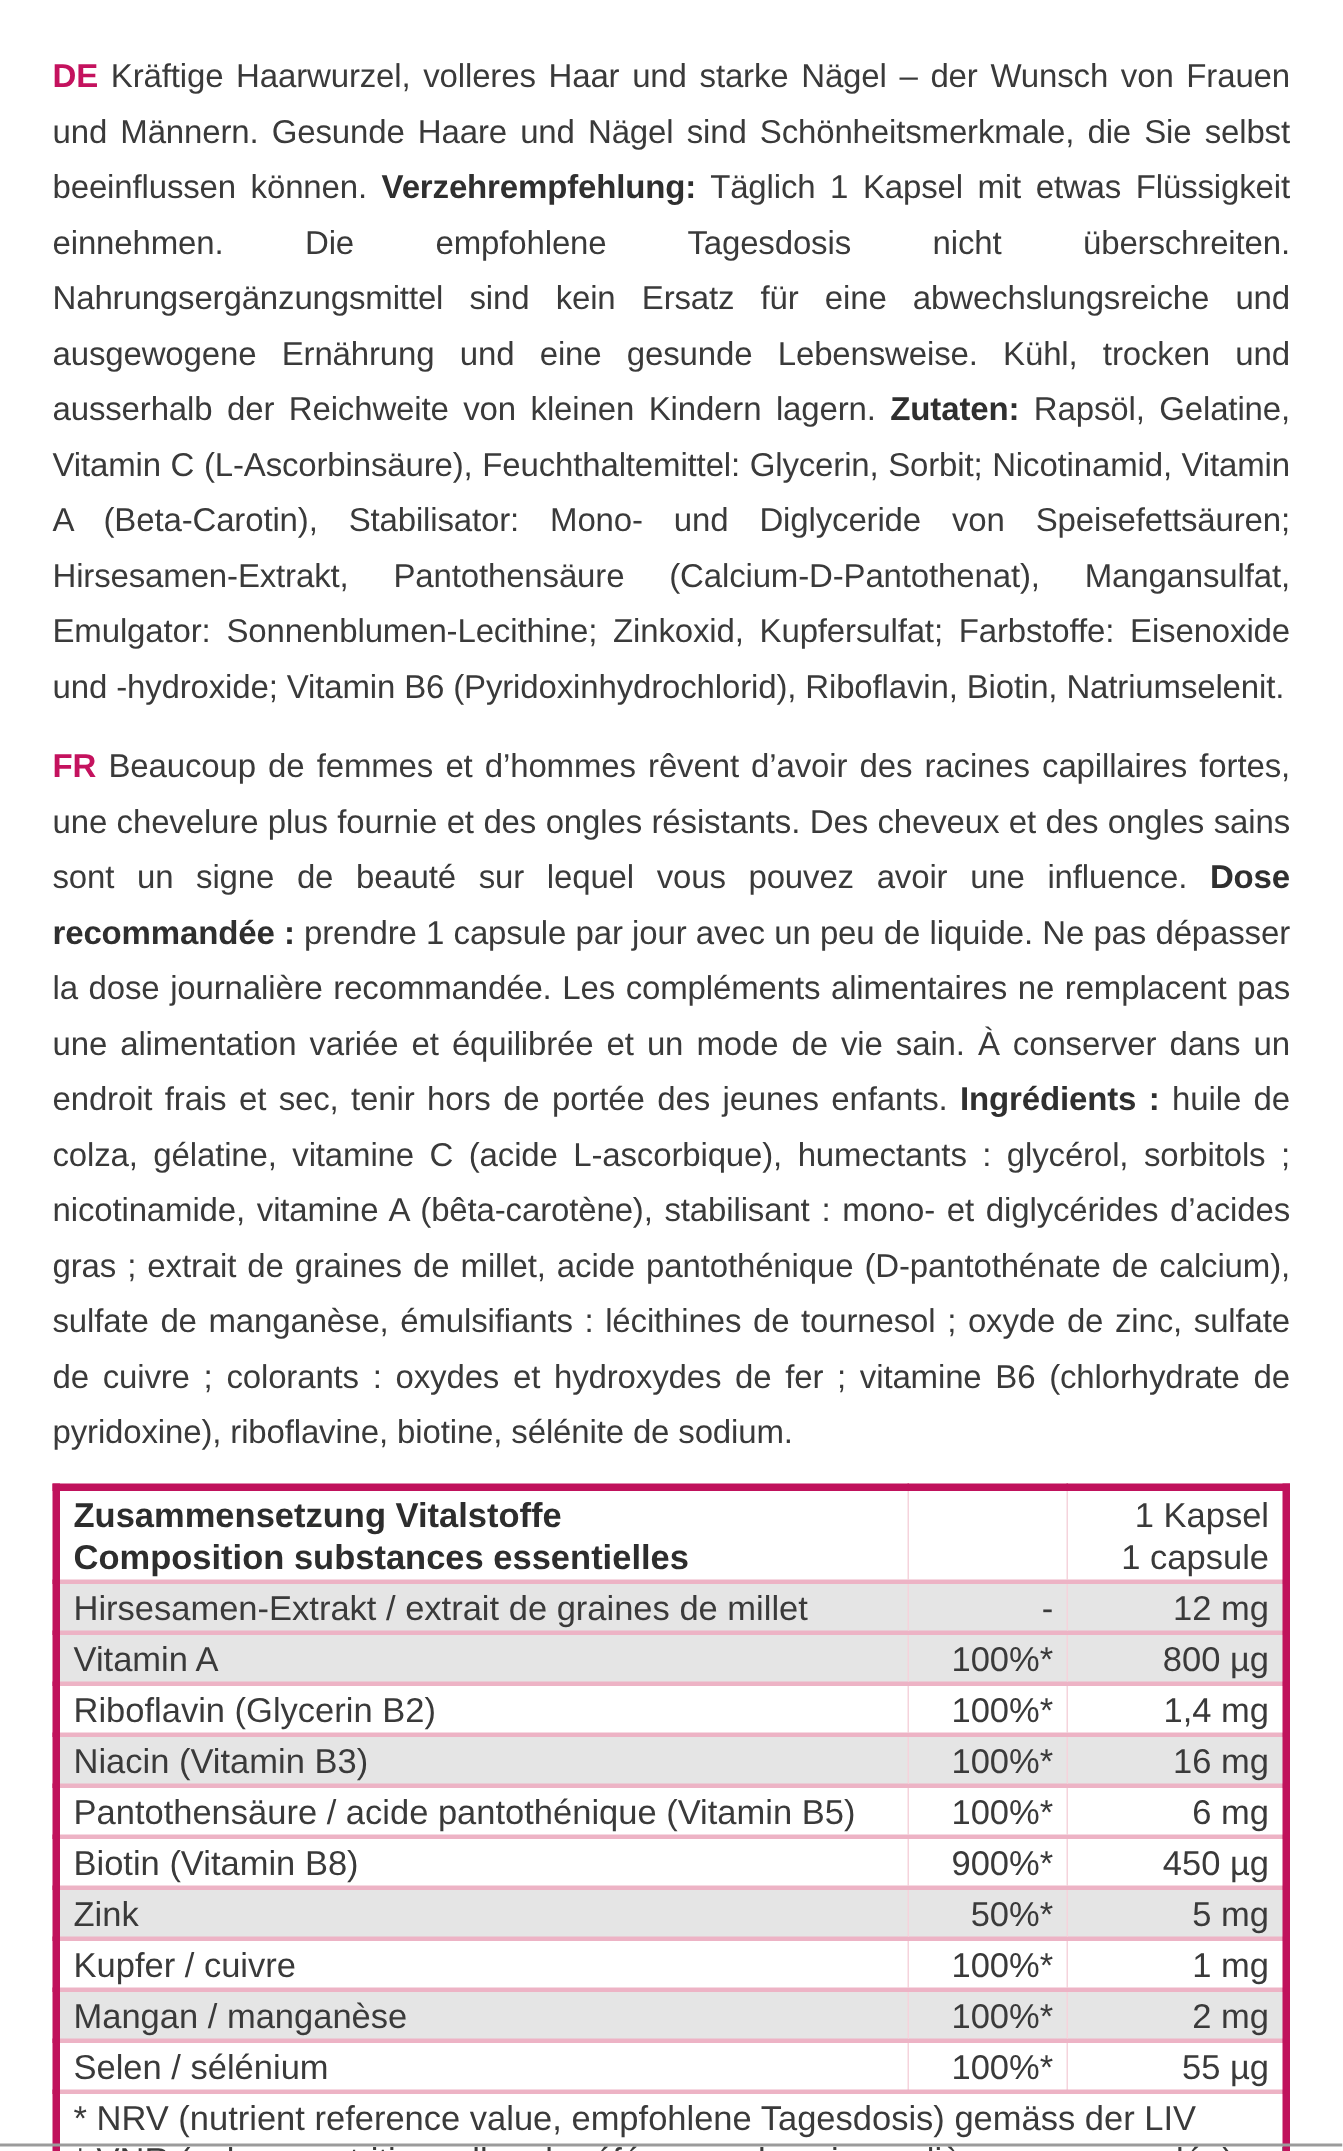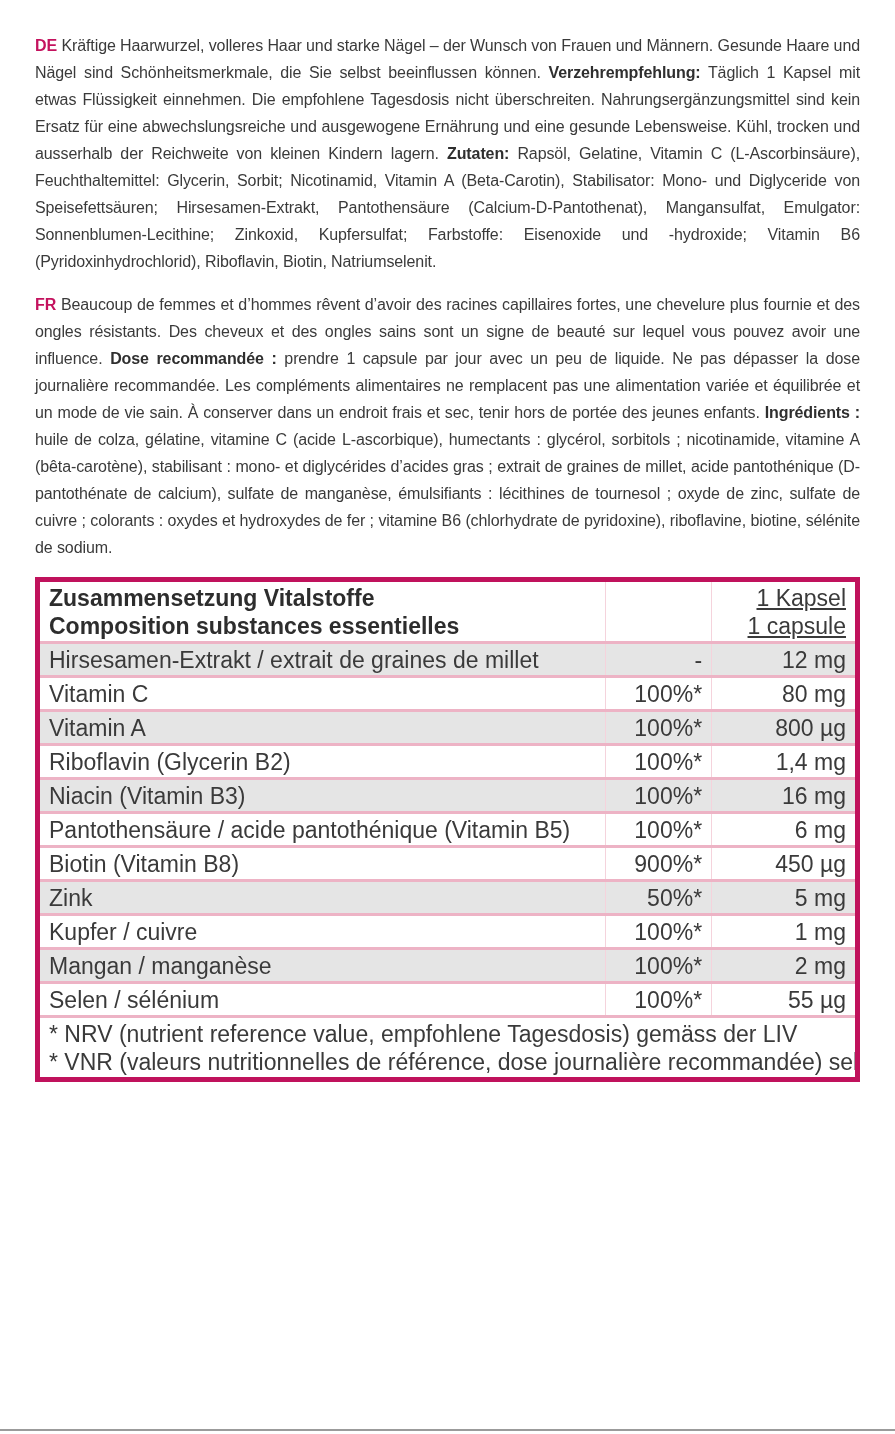--- a/index.html
+++ b/index.html
@@ -8,22 +8,22 @@
     background:#ffffff;
     font-family:"Liberation Sans", sans-serif;
     color:#3a3a3a;
     position:relative;
     overflow:hidden;
   }
   .page{padding:32px 35px 0 35px;}
 
   
   .para{
-    font-size:16px;
-    line-height:27px;
+    font-size:22px;
+    line-height:37px;
     text-align:justify;
     margin:0 0 16px 0;
     letter-spacing:-0.1px;
   }
   .seg-lang{font-weight:bold;color:#c4125e;}
   .seg-bold{font-weight:bold;color:#2f2f2f;}
 
   
   table.nutrition{
     width:825px;
@@ -39,21 +39,21 @@
     vertical-align:top;
     white-space:nowrap;
     overflow:hidden;
   }
   col.name-col{width:565px;}
   col.pct-col{width:105px;}
   col.amt-col{width:145px;}
 
   thead td{padding-top:3px;padding-bottom:3px;}
   .tbl-title{font-weight:bold;color:#2d2d2d;}
-  .tbl-dose{text-align:right;text-decoration:underline;}
+  .tbl-dose{text-align:right;}
 
   tbody td{border-top:3px solid #edb3c5;}
   thead td:nth-child(2), thead td:nth-child(3),
   tbody td:nth-child(2), tbody td:nth-child(3){border-left:1px solid #f5d3dc;}
   td.pct, td.amt{text-align:right;}
   tr.shaded{background:#e5e5e5;}
 
   tfoot td{
     border-top:3px solid #edb3c5;
     padding:4px 9px 8px 9px;
@@ -100,25 +100,20 @@
           <div class="tbl-dose">1 Kapsel</div>
           <div class="tbl-dose">1 capsule</div>
         </td>
       </tr>
     </thead>
     <tbody>
         <tr class="shaded">
           <td class="name">Hirsesamen-Extrakt / extrait de graines de millet</td>
           <td class="pct">-</td>
           <td class="amt">12 mg</td>
-        </tr>
-        <tr>
-          <td class="name">Vitamin C</td>
-          <td class="pct">100%*</td>
-          <td class="amt">80 mg</td>
         </tr>
         <tr class="shaded">
           <td class="name">Vitamin A</td>
           <td class="pct">100%*</td>
           <td class="amt">800 µg</td>
         </tr>
         <tr>
           <td class="name">Riboflavin (Glycerin B2)</td>
           <td class="pct">100%*</td>
           <td class="amt">1,4 mg</td>

